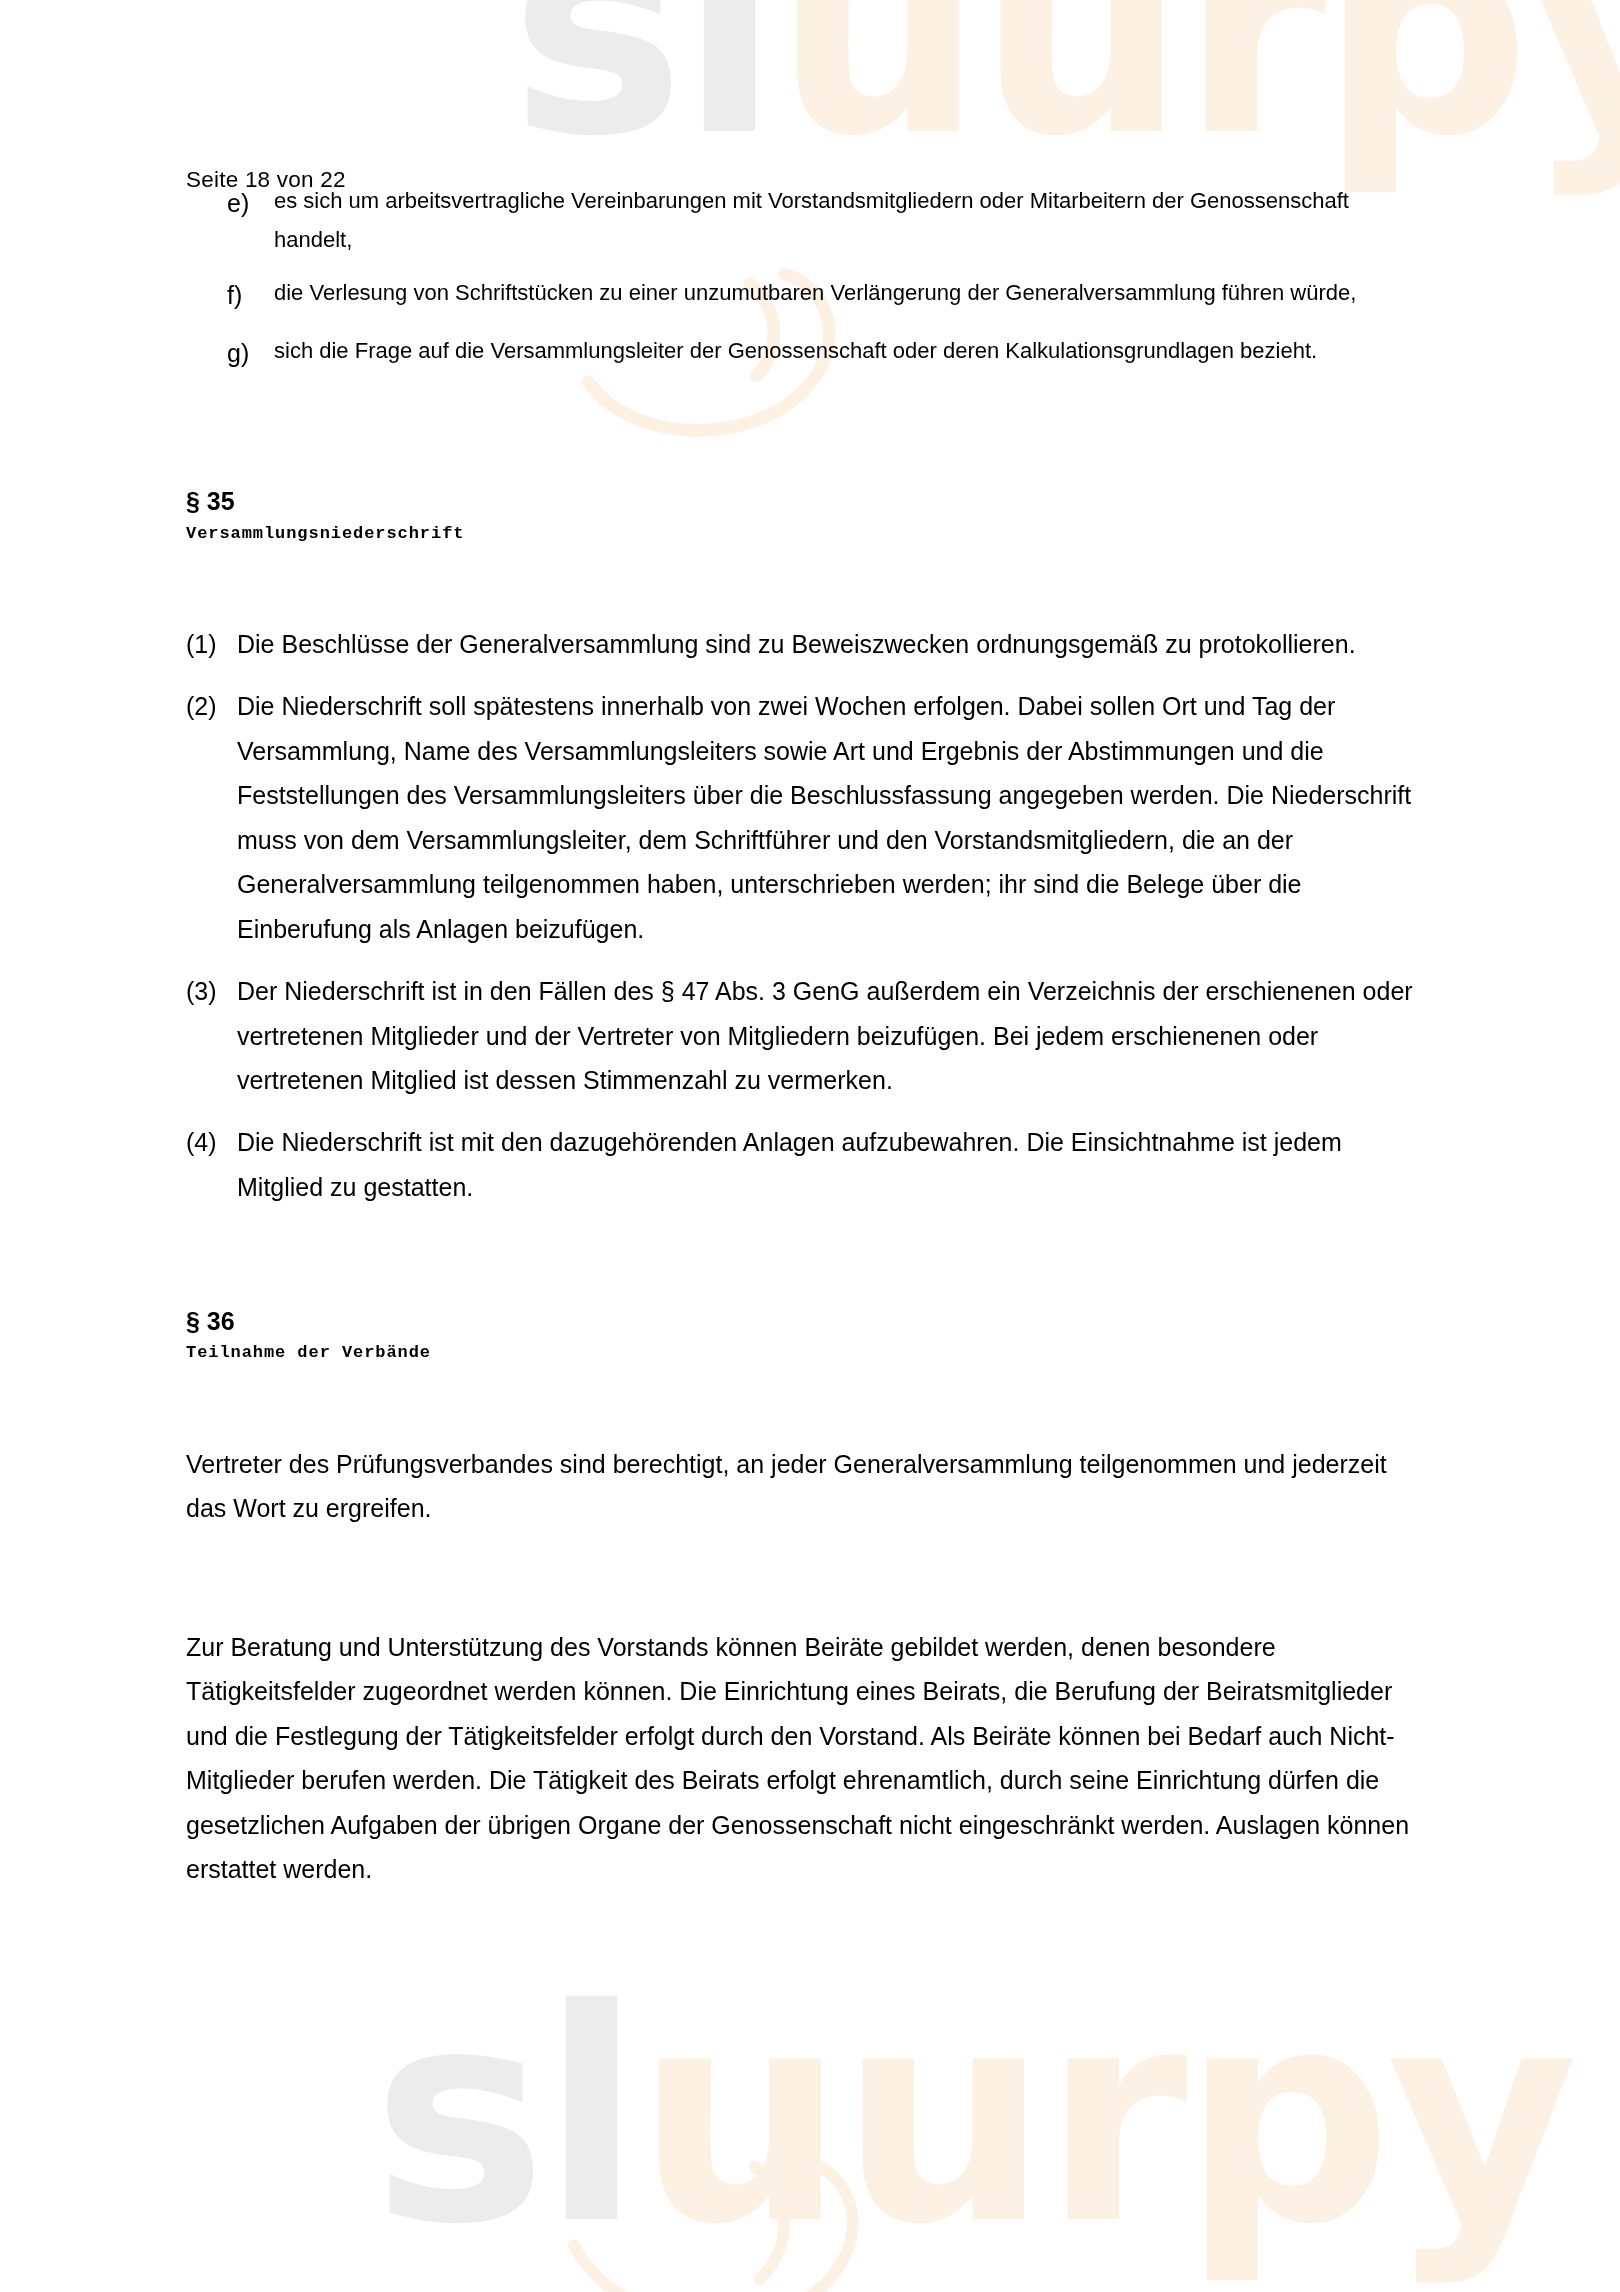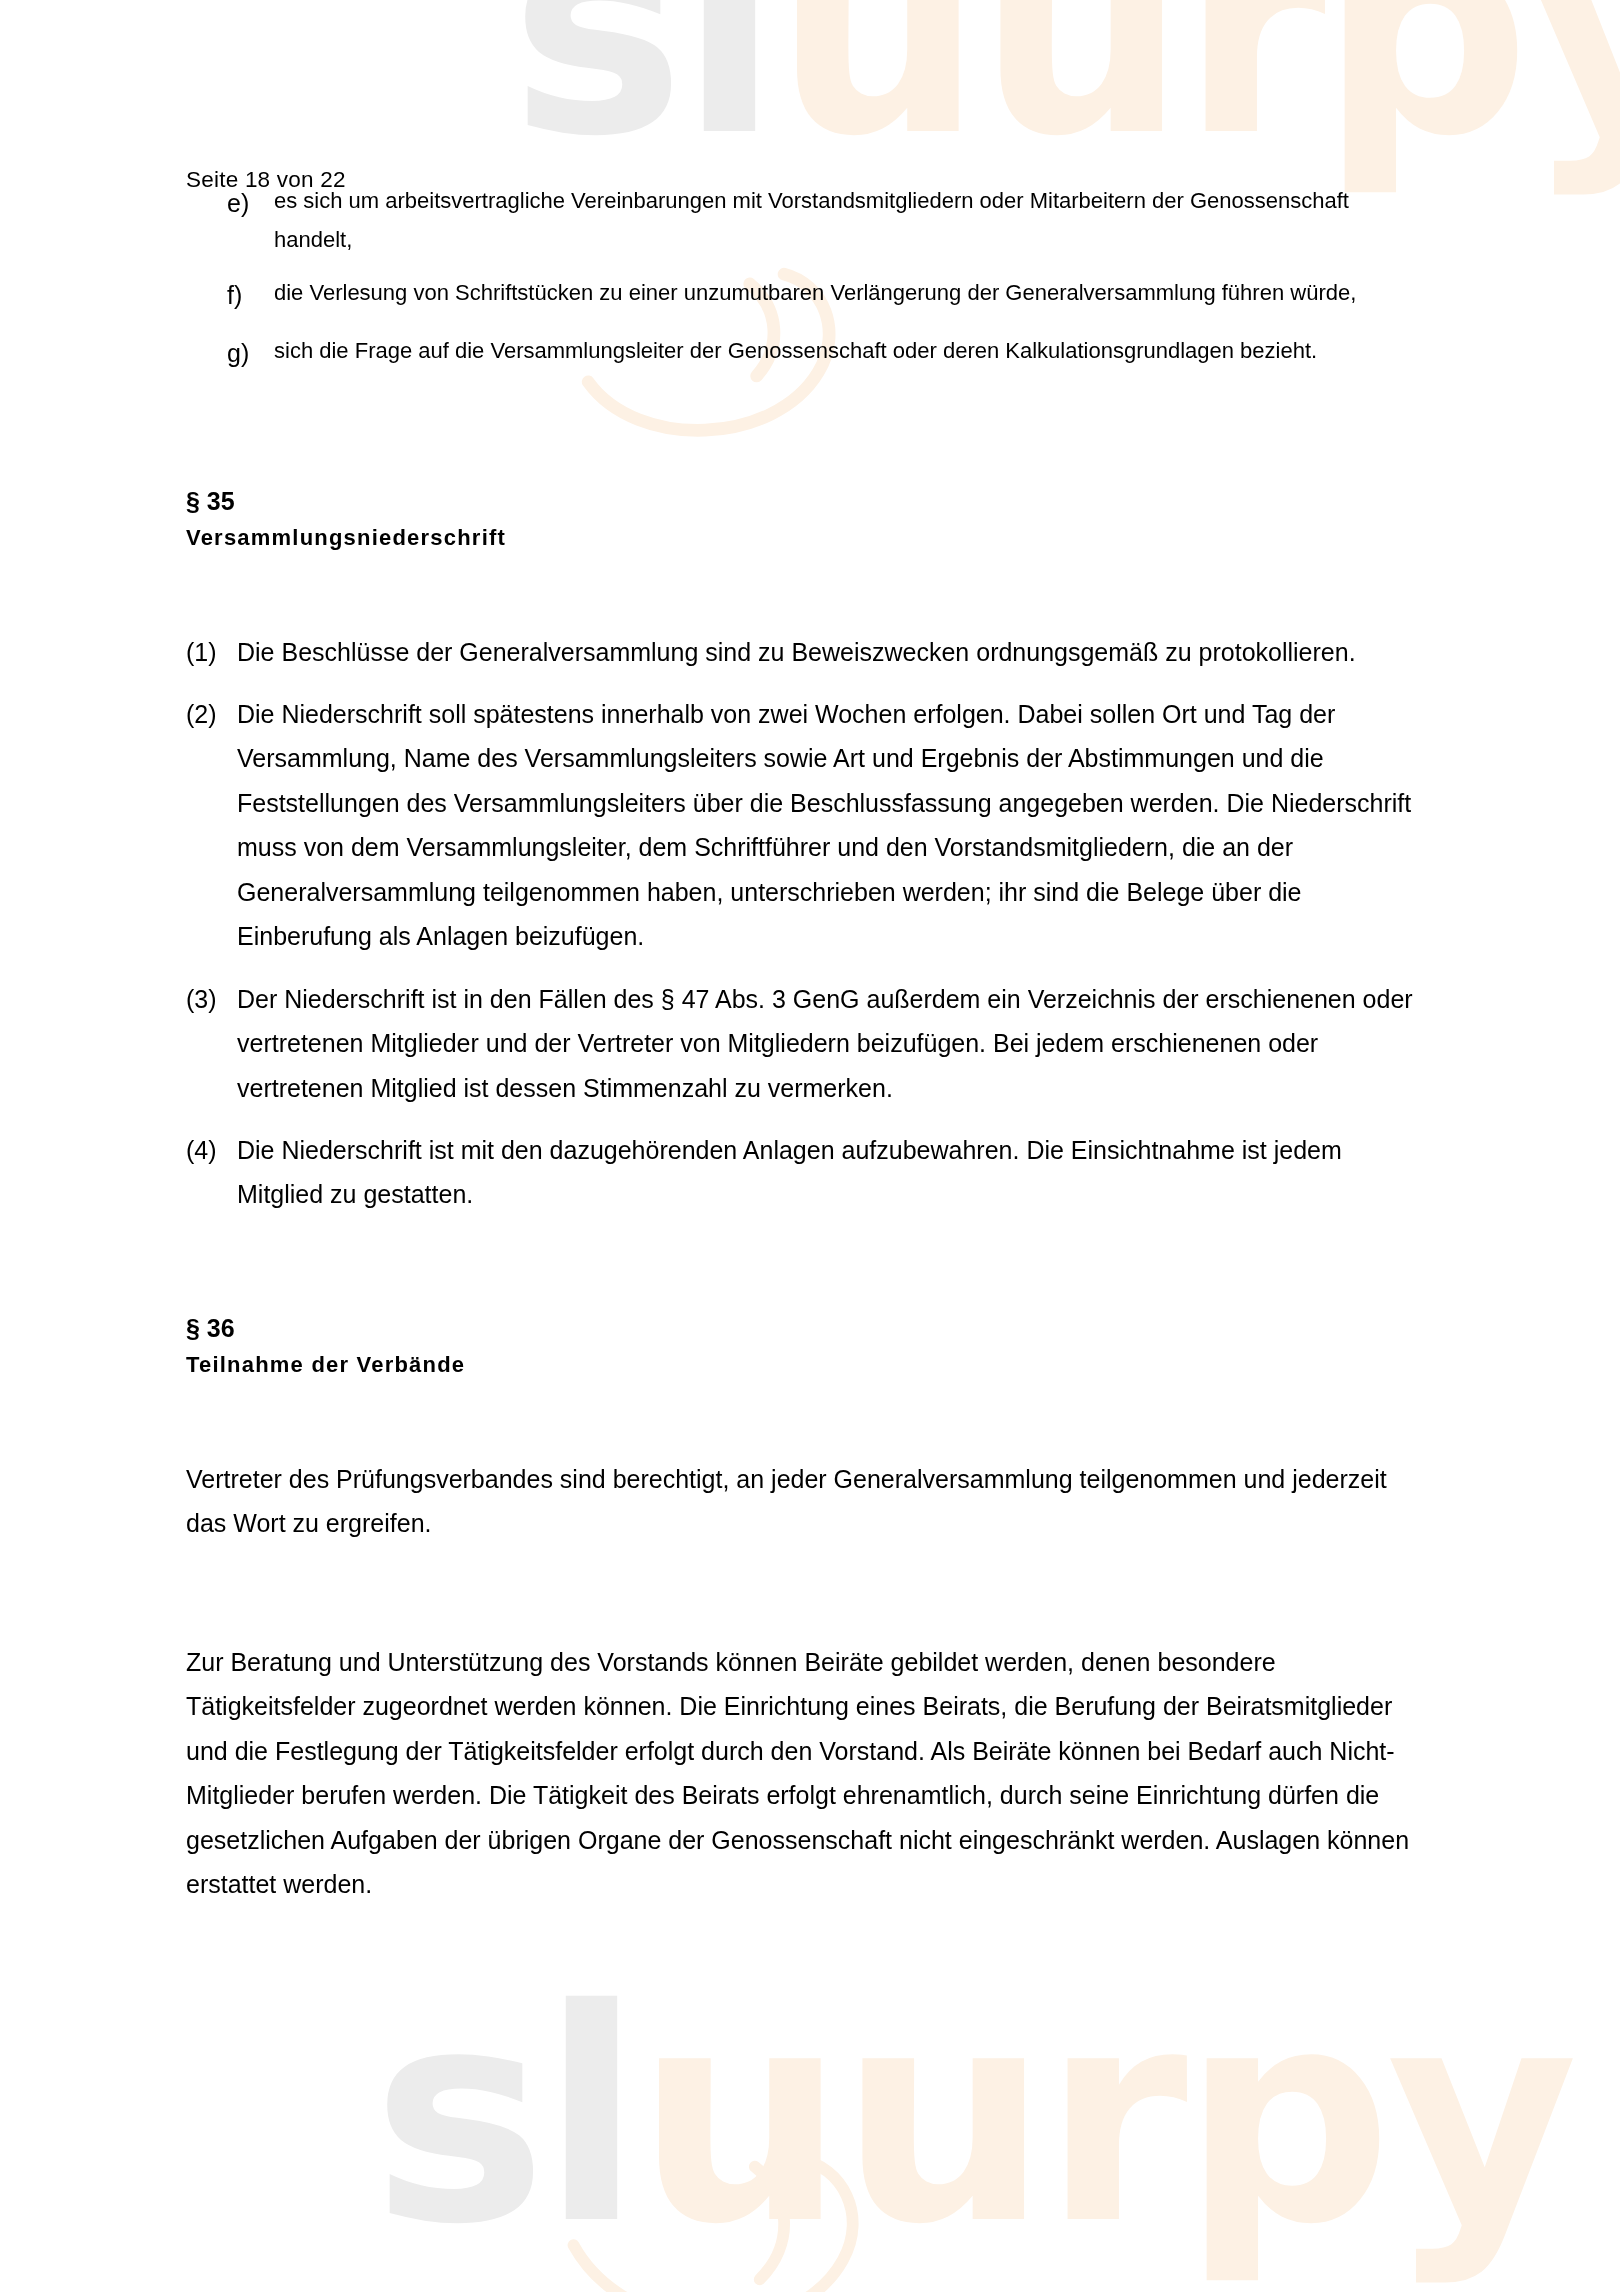--- a/index.html
+++ b/index.html
@@ -144,23 +144,24 @@
   .heading-block {
     text-align: left;
     font-weight: 700;
   }
   .h-section {
     font-size: 25px;
     line-height: 1.5;
     font-weight: 700;
   }
   .h-title {
-    font-size: 22px;
+    font-size: 17px;
     line-height: 1.5;
     font-weight: 700;
+    font-family: Liberation Mono, monospace;
   }
   .h-spaced {
     letter-spacing: 0.055em;
   }
   .sp-l  { height: 76px; }
   .sp-xl { height: 94px; }
 </style>
 </head>
 <body>
 

